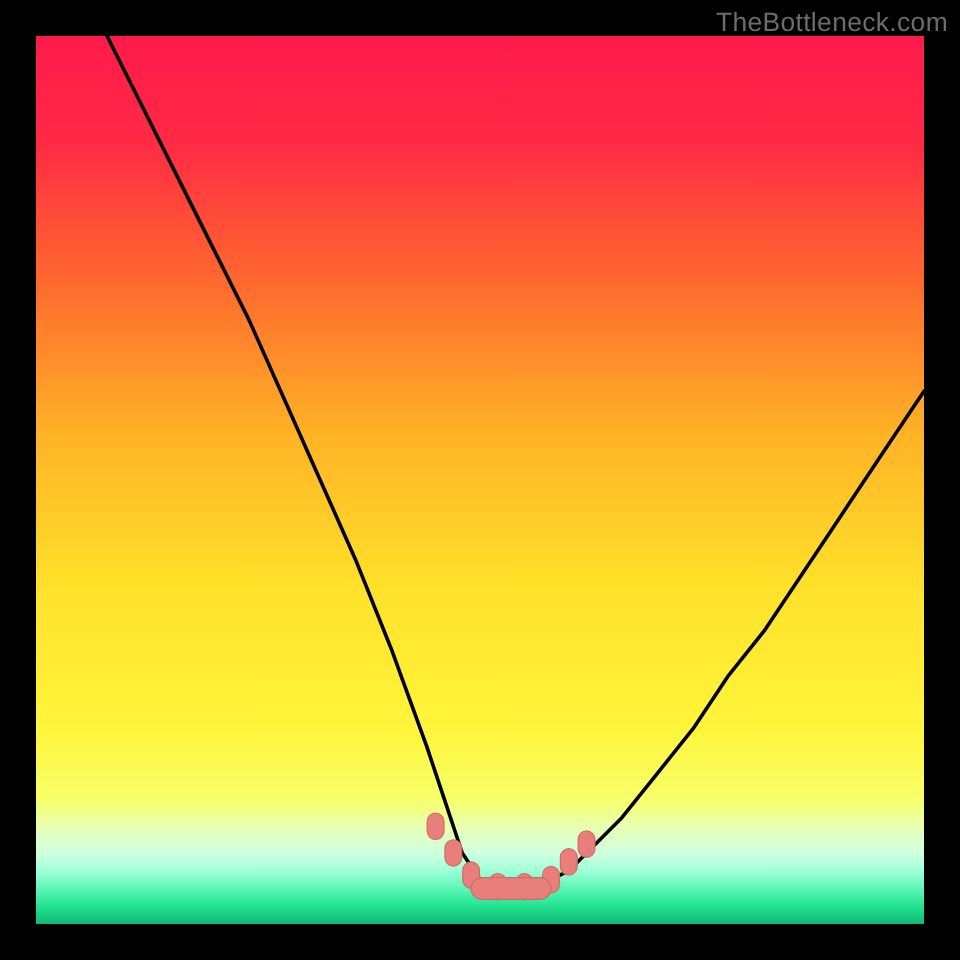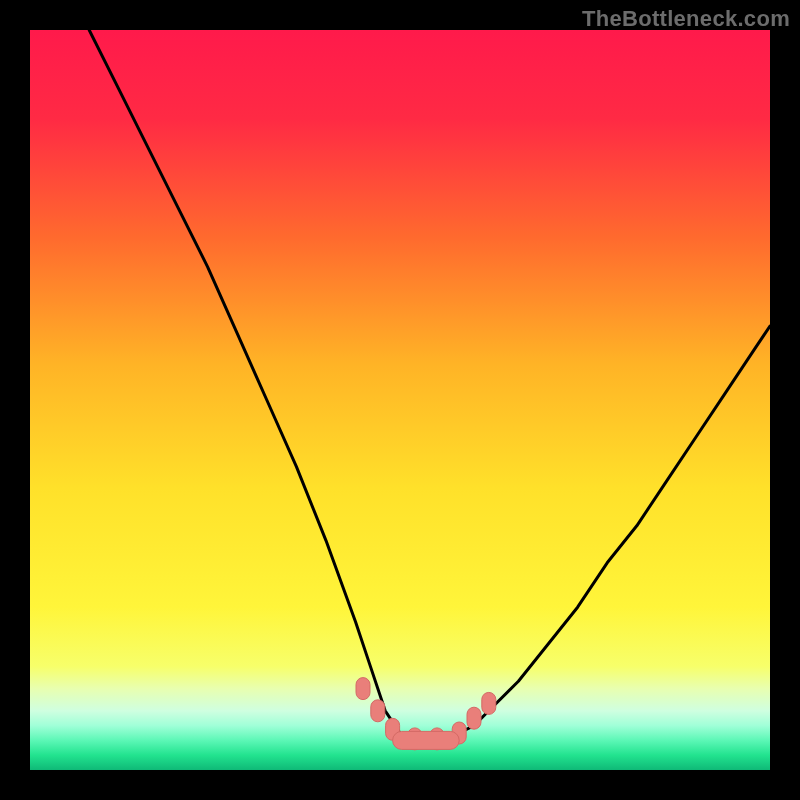--- a/index.html
+++ b/index.html
@@ -31,21 +31,21 @@
     top: 0;
     width: 100%;
     height: 100%;
   }
   .watermark {
     position: absolute;
     top: 6px;
     right: 10px;
     color: #6c6c6c;
     font-size: 22px;
-    font-weight: 700;
+    font-weight: 400;
     letter-spacing: 0.3px;
   }
   .curve-svg {
     position: absolute;
     left: 0;
     top: 0;
     width: 100%;
     height: 100%;
     pointer-events: none;
   }

